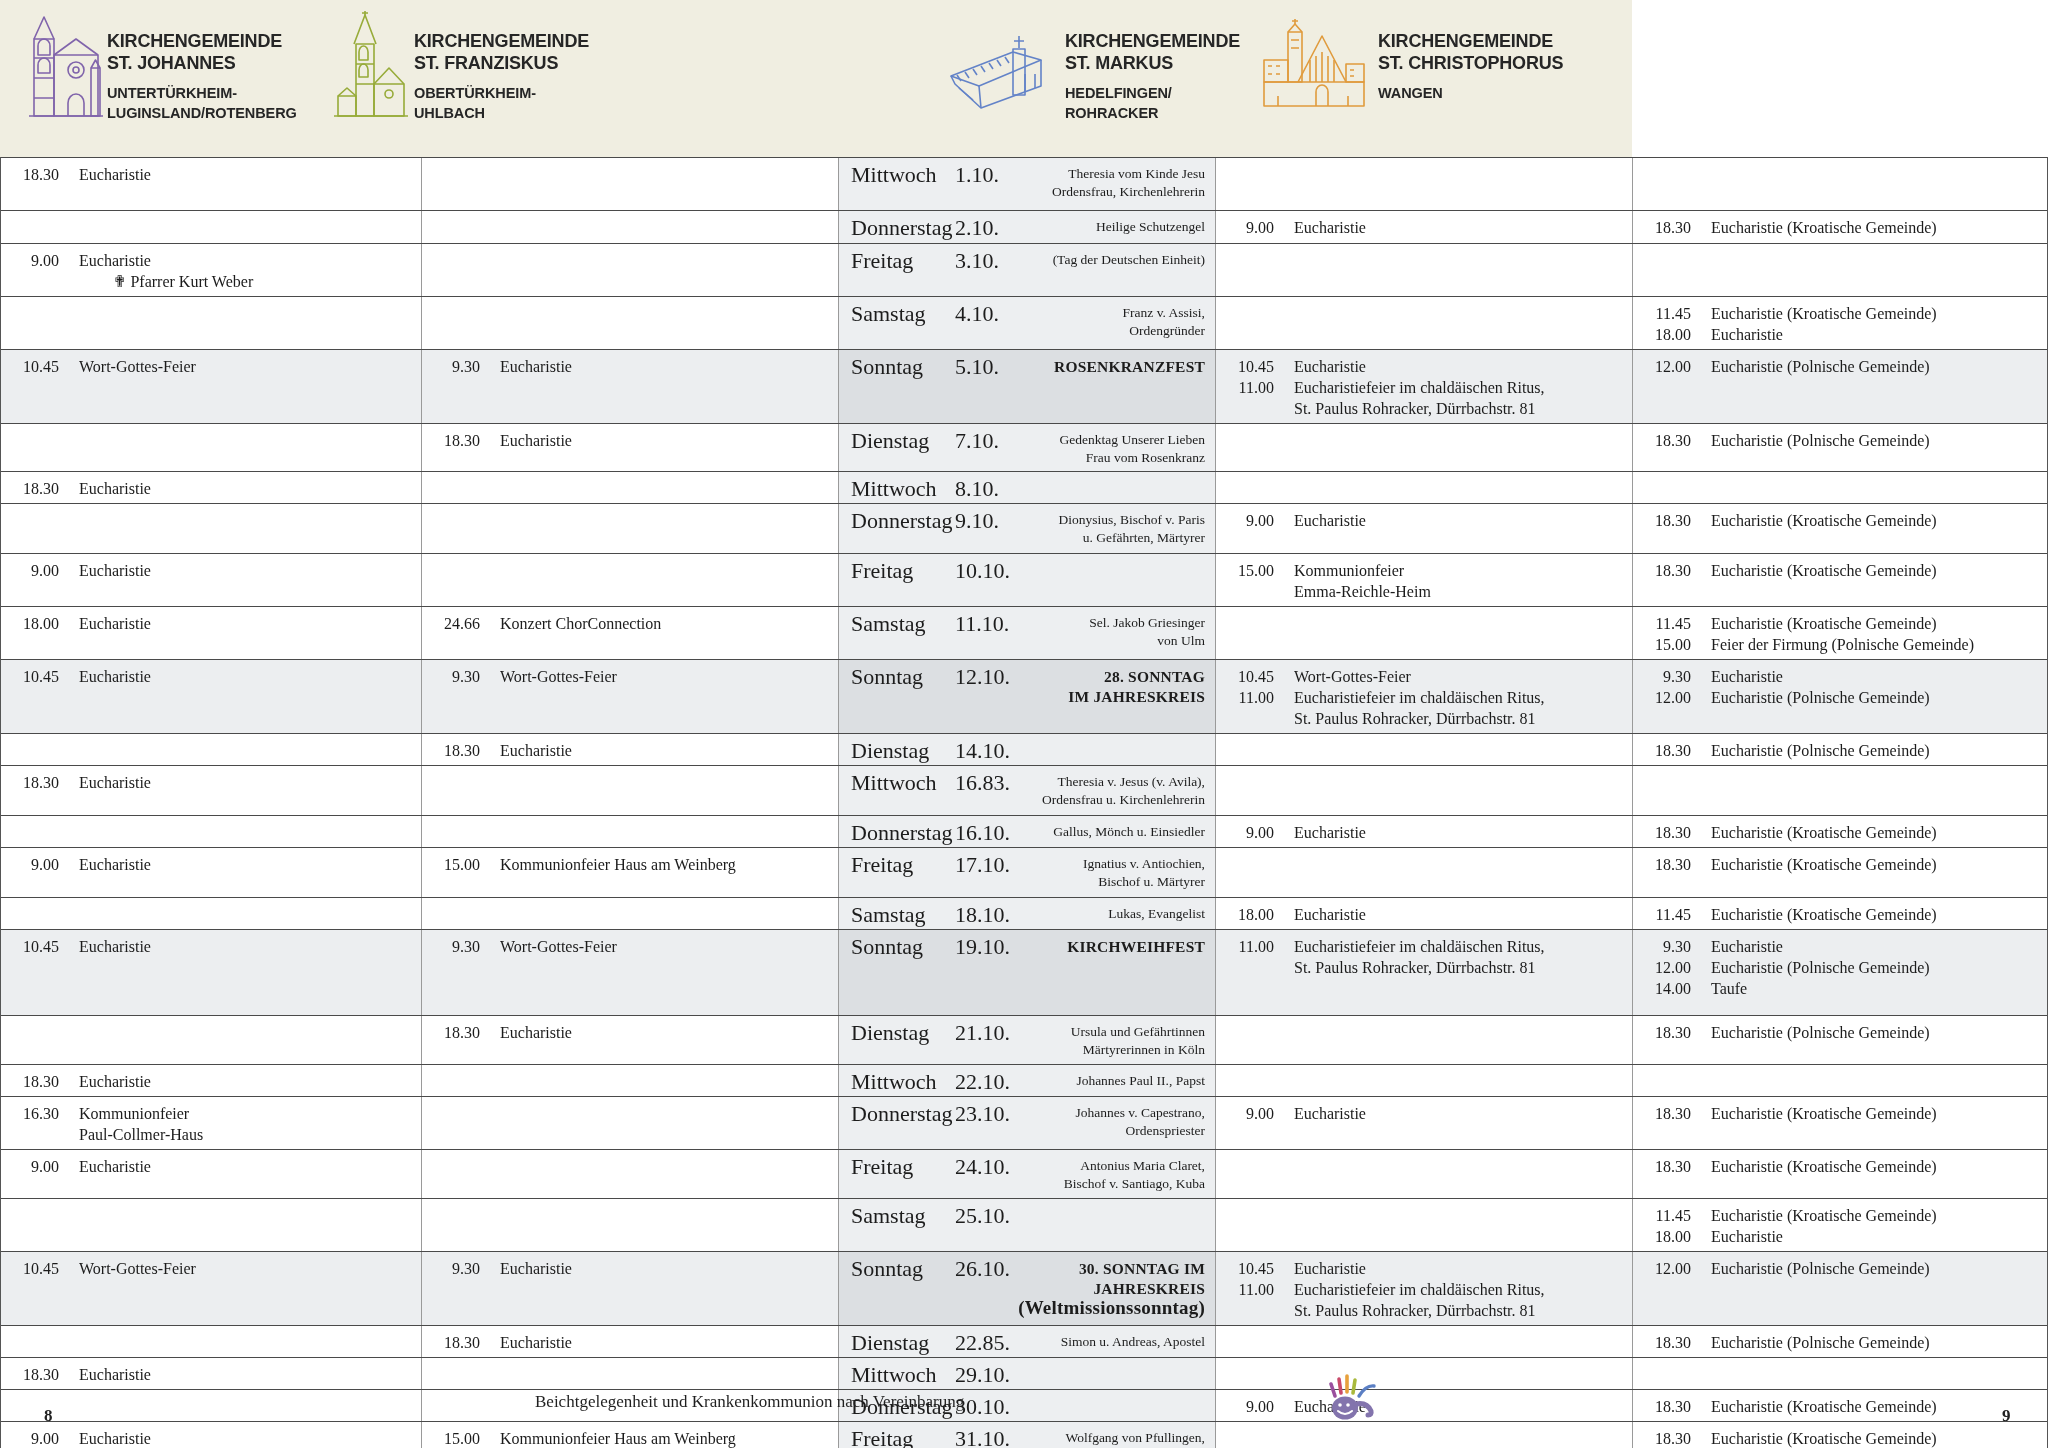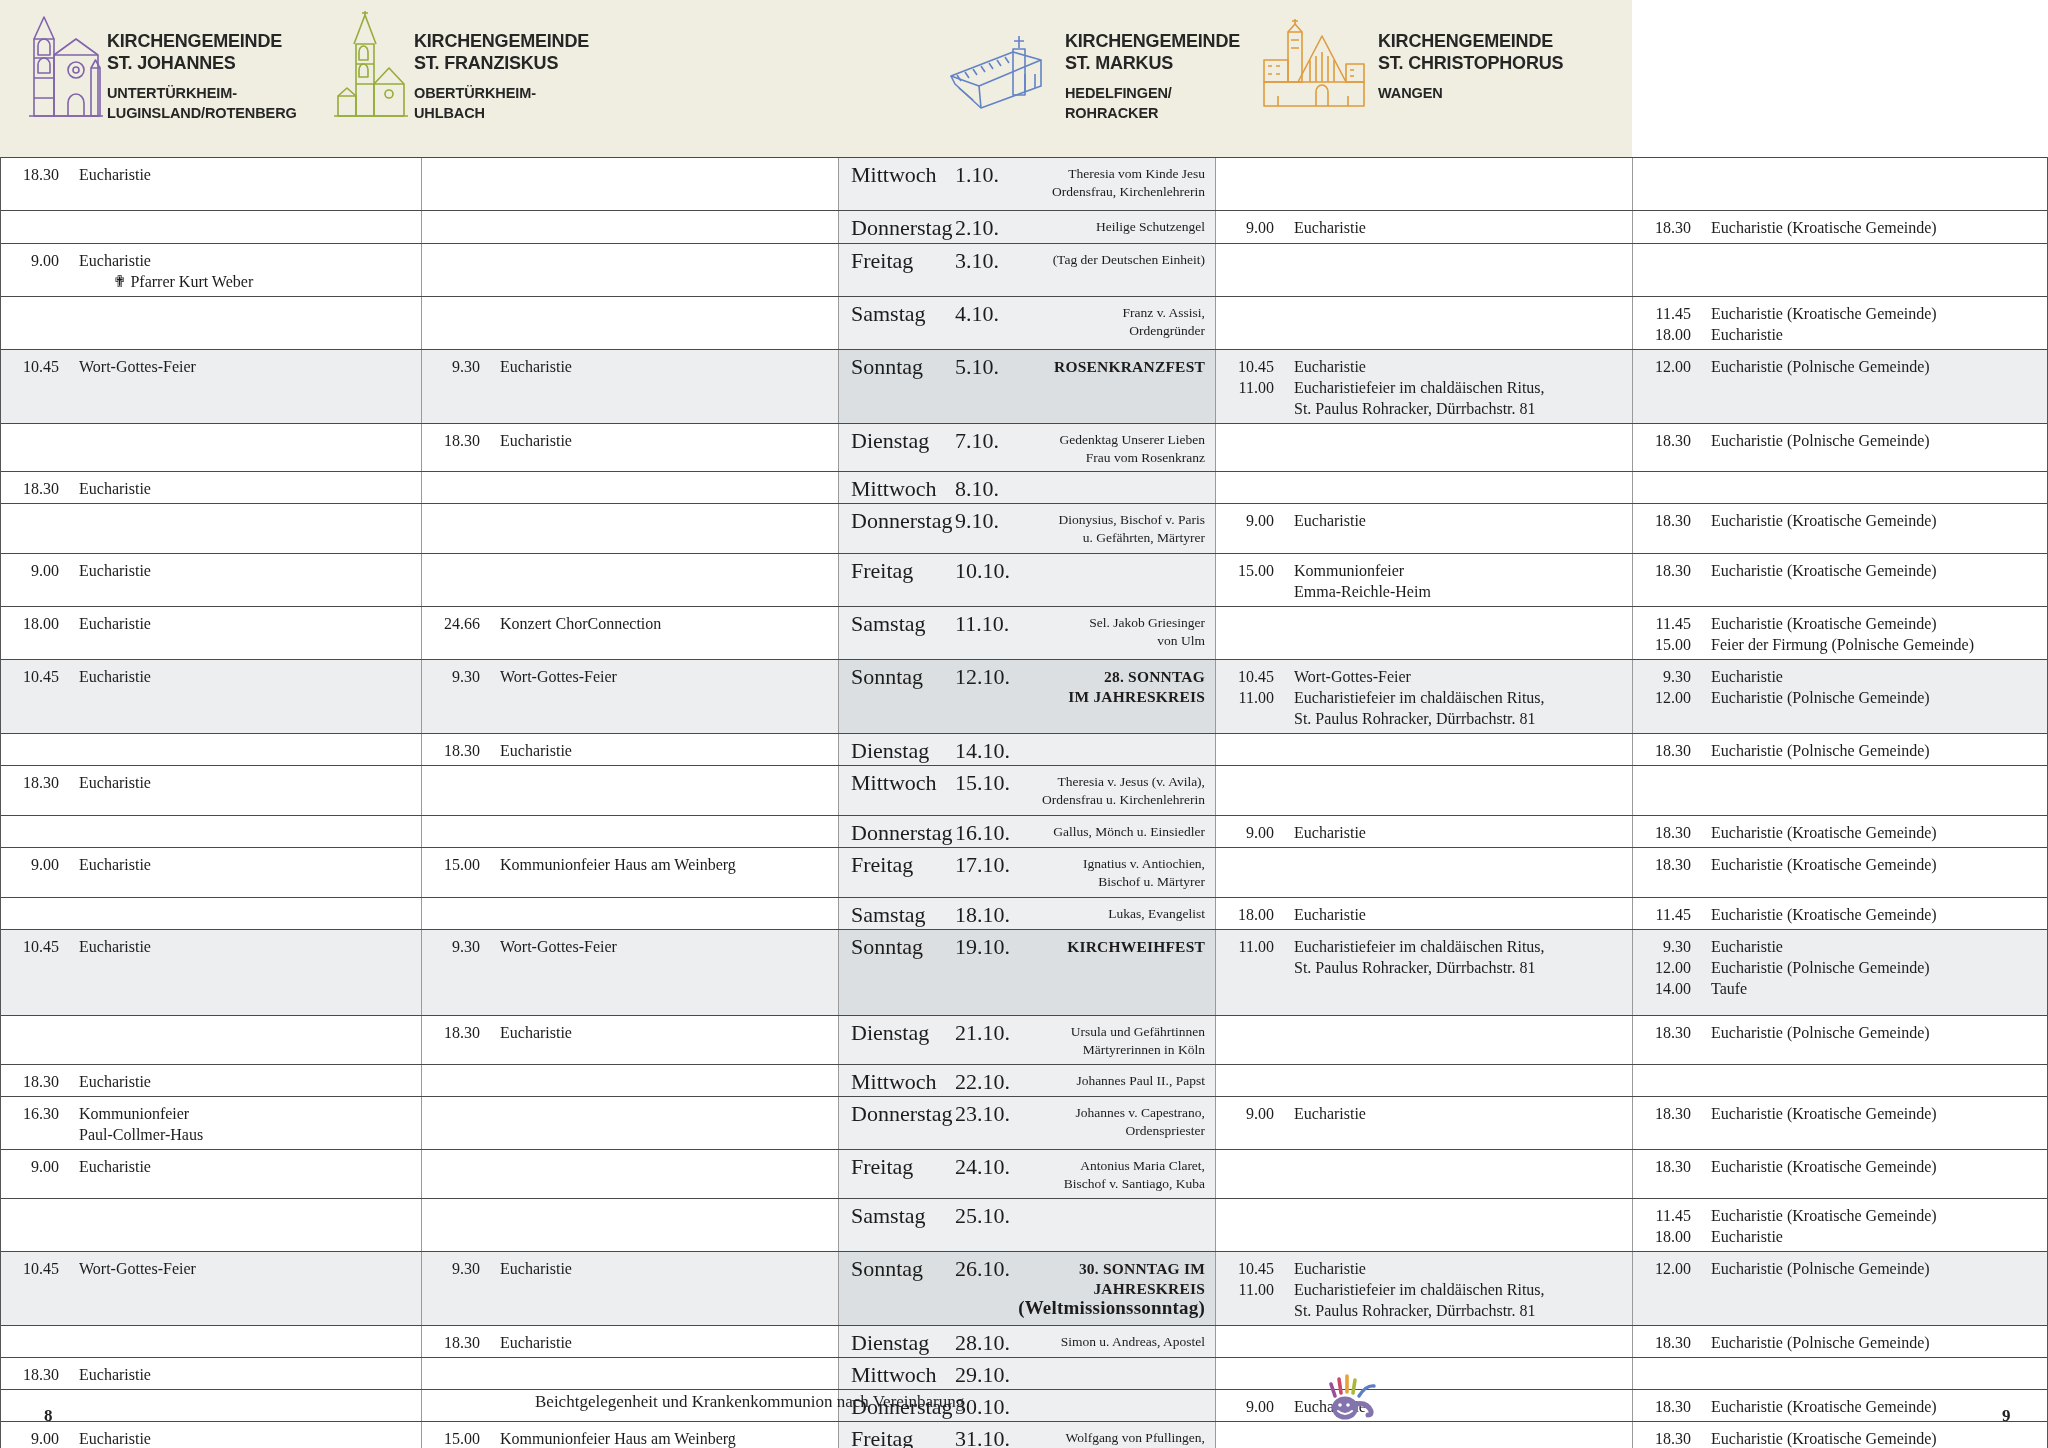--- a/index.html
+++ b/index.html
@@ -467,21 +467,21 @@
       <div class="row" style="min-height: 50px;">
         <div class="cell">
           <div class="svc">
             <div class="time">18.30</div>
             <div class="txt">Eucharistie</div>
           </div>
         </div>
         <div class="cell"></div>
         <div class="daycell">
           <div class="day">Mittwoch</div>
-          <div class="date">15.10.</div>
+          <div class="date">16.83.</div>
           <div class="feast">
             <div>Theresia v. Jesus (v. Avila),</div>
             <div>Ordensfrau u. Kirchenlehrerin</div>
           </div>
         </div>
         <div class="cell"></div>
         <div class="cell"></div>
       </div>
       <div class="row" style="min-height: 29px;">
         <div class="cell"></div>
@@ -759,21 +759,21 @@
       <div class="row" style="min-height: 32px;">
         <div class="cell"></div>
         <div class="cell">
           <div class="svc">
             <div class="time">18.30</div>
             <div class="txt">Eucharistie</div>
           </div>
         </div>
         <div class="daycell">
           <div class="day">Dienstag</div>
-          <div class="date">28.10.</div>
+          <div class="date">22.85.</div>
           <div class="feast">
             <div>Simon u. Andreas, Apostel</div>
           </div>
         </div>
         <div class="cell"></div>
         <div class="cell">
           <div class="svc">
             <div class="time">18.30</div>
             <div class="txt">Eucharistie (Polnische Gemeinde)</div>
           </div>

